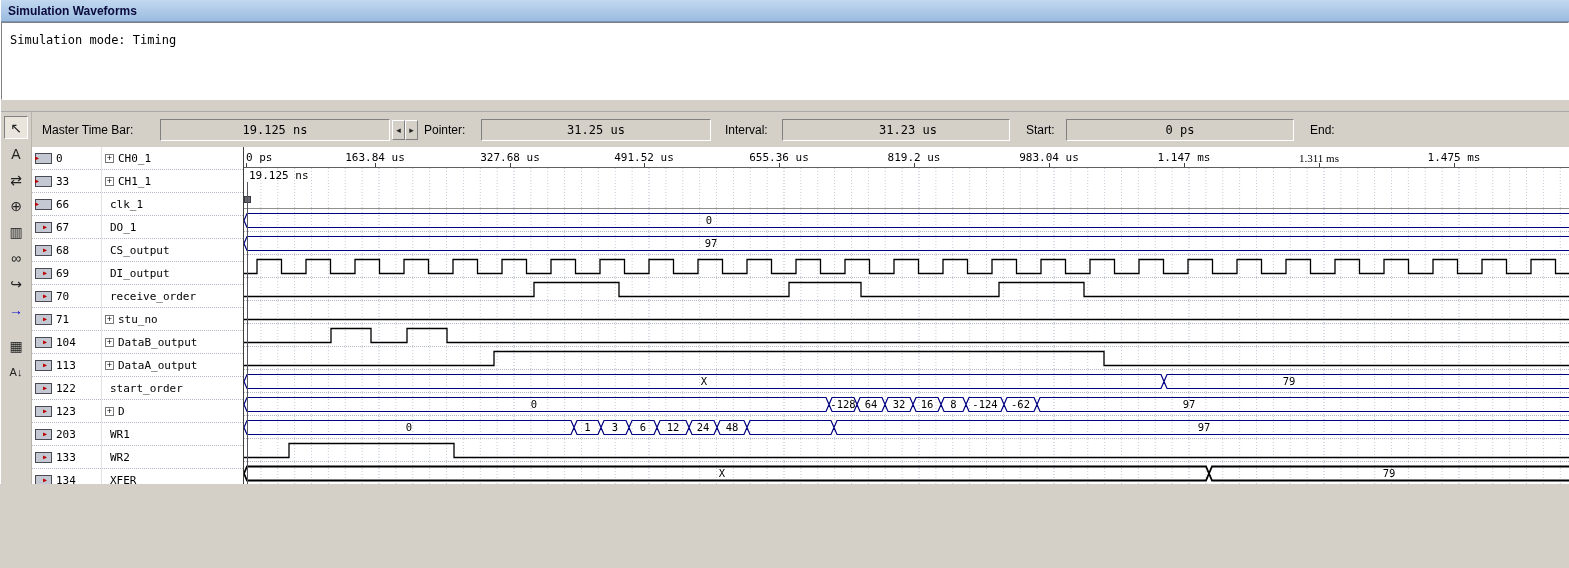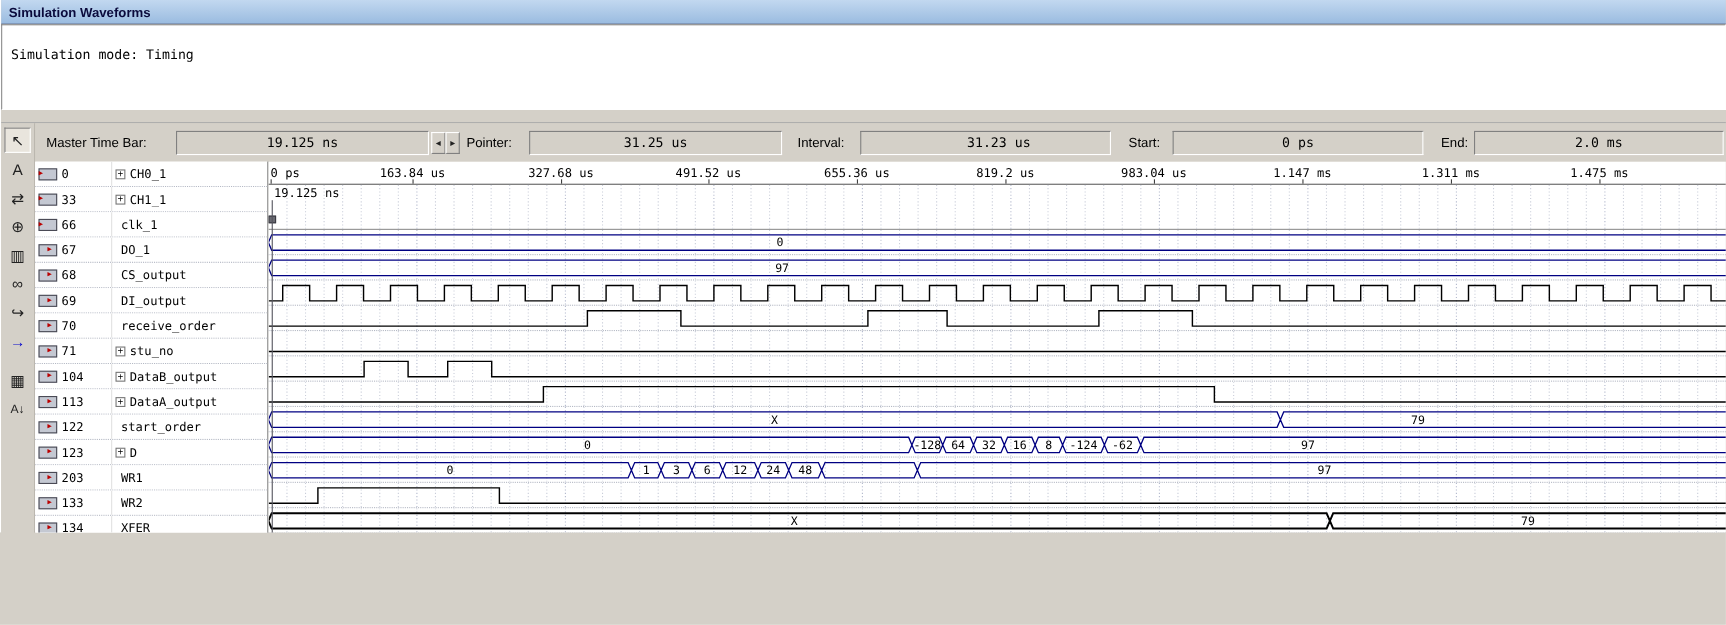--- a/index.html
+++ b/index.html
@@ -1,21 +1,21 @@
 <!DOCTYPE html>
 <html><head>
 <meta charset="utf-8">
 <style>
   * { box-sizing: border-box; }
   body { margin:0; background:#d4d0c8; font-family:"Liberation Sans", sans-serif; }
   .window { width:1569px; height:484px; position:relative; overflow:hidden; background:#d4d0c8; border-left:1px solid #fff; }
 
   .titlebar { height:22px; background:linear-gradient(to bottom,#c2d8f0,#9bbce0); display:flex; align-items:center; padding:0 7px; font-size:12px; font-weight:bold; color:#0a0a3c; border-bottom:1px solid #7a94b8; }
 
-  .msg-panel { height:78px; background:#ffffff; border:1px solid; border-color:#808080 #ffffff #ffffff #808080; font-family:"DejaVu Sans Mono", monospace; font-size:12px; color:#000; padding:20px 8px; }
+  .msg-panel { height:78px; background:#ffffff; border:1px solid; border-color:#808080 #ffffff #ffffff #808080; font-family:"DejaVu Sans Mono", monospace; font-size:12px; color:#000; padding:10px 8px; }
 
   .splitter { height:12px; background:#d4d0c8; border-bottom:1px solid #aaa; }
 
   .main { height:456px; display:flex; }
 
   .left-strip { width:31px; background:#d4d0c8; display:flex; flex-direction:column; align-items:center; padding-top:4px; flex:none; border-right:1px solid #b8b4ac; }
   .tool-btn { width:24px; height:23px; margin-bottom:3px; display:flex; align-items:center; justify-content:center; font-size:14px; color:#222; cursor:default; }
   .tool-btn.pressed { border:1px solid; border-color:#808080 #fff #fff #808080; background:#e9e5dd; }
   .tool-btn.gap { margin-top:10px; }
 
@@ -118,21 +118,20 @@
           <div class="spin-btn">◂</div>
           <div class="spin-btn">▸</div>
         </div>
         <span class="tb-label" style="margin-left:6px; width:57px;">Pointer:</span>
         <div class="tb-box" style="width:230px;">31.25 us</div>
         <span class="tb-label" style="margin-left:14px; width:57px;">Interval:</span>
         <div class="tb-box" style="width:228px;padding-left:24px;">31.23 us</div>
         <span class="tb-label" style="margin-left:16px; width:40px;">Start:</span>
         <div class="tb-box" style="width:228px;">0 ps</div>
         <span class="tb-label" style="margin-left:16px; width:30px;">End:</span>
-        <div class="tb-box" style="flex:1; margin-right:2px;">2.0 ms</div>
       </div>
 
       <div class="content-row">
 
         <div class="signal-panel">
           <div id="signal-rows">
               <div class="sig-row">
                 <div class="sig-id-cell">
                   <span class="pin-icon pin-in">
                     <span class="pin-arrow">▸</span>
@@ -318,21 +317,21 @@
               <span class="axis-label" style="left: 400px;">491.52 us</span>
               <div class="axis-tick" style="left: 400px;"></div>
               <span class="axis-label" style="left: 535px;">655.36 us</span>
               <div class="axis-tick" style="left: 535px;"></div>
               <span class="axis-label" style="left: 670px;">819.2 us</span>
               <div class="axis-tick" style="left: 670px;"></div>
               <span class="axis-label" style="left: 805px;">983.04 us</span>
               <div class="axis-tick" style="left: 805px;"></div>
               <span class="axis-label" style="left: 940px;">1.147 ms</span>
               <div class="axis-tick" style="left: 940px;"></div>
-              <span class="axis-label" style="left: 1075px;">1.311 ms</span>
+              <span class="axis-label" style="left: 1075px; font-family: Liberation Serif, serif;">1.311 ms</span>
               <div class="axis-tick" style="left: 1075px;"></div>
               <span class="axis-label" style="left: 1210px; text-align: right;">1.475 ms</span>
               <div class="axis-tick" style="left: 1210px;"></div>
             </div>
           <div class="header-body" id="header-body"><svg width="1326" height="41" viewBox="0 0 1326 41">
                 <line x1="16.875" y1="0" x2="16.875" y2="41" stroke="#c9cdd9" stroke-width="1" stroke-dasharray="1,2"></line>
                 <line x1="33.75" y1="0" x2="33.75" y2="41" stroke="#c9cdd9" stroke-width="1" stroke-dasharray="1,2"></line>
                 <line x1="50.625" y1="0" x2="50.625" y2="41" stroke="#c9cdd9" stroke-width="1" stroke-dasharray="1,2"></line>
                 <line x1="67.5" y1="0" x2="67.5" y2="41" stroke="#c9cdd9" stroke-width="1" stroke-dasharray="1,2"></line>
                 <line x1="84.375" y1="0" x2="84.375" y2="41" stroke="#c9cdd9" stroke-width="1" stroke-dasharray="1,2"></line>

